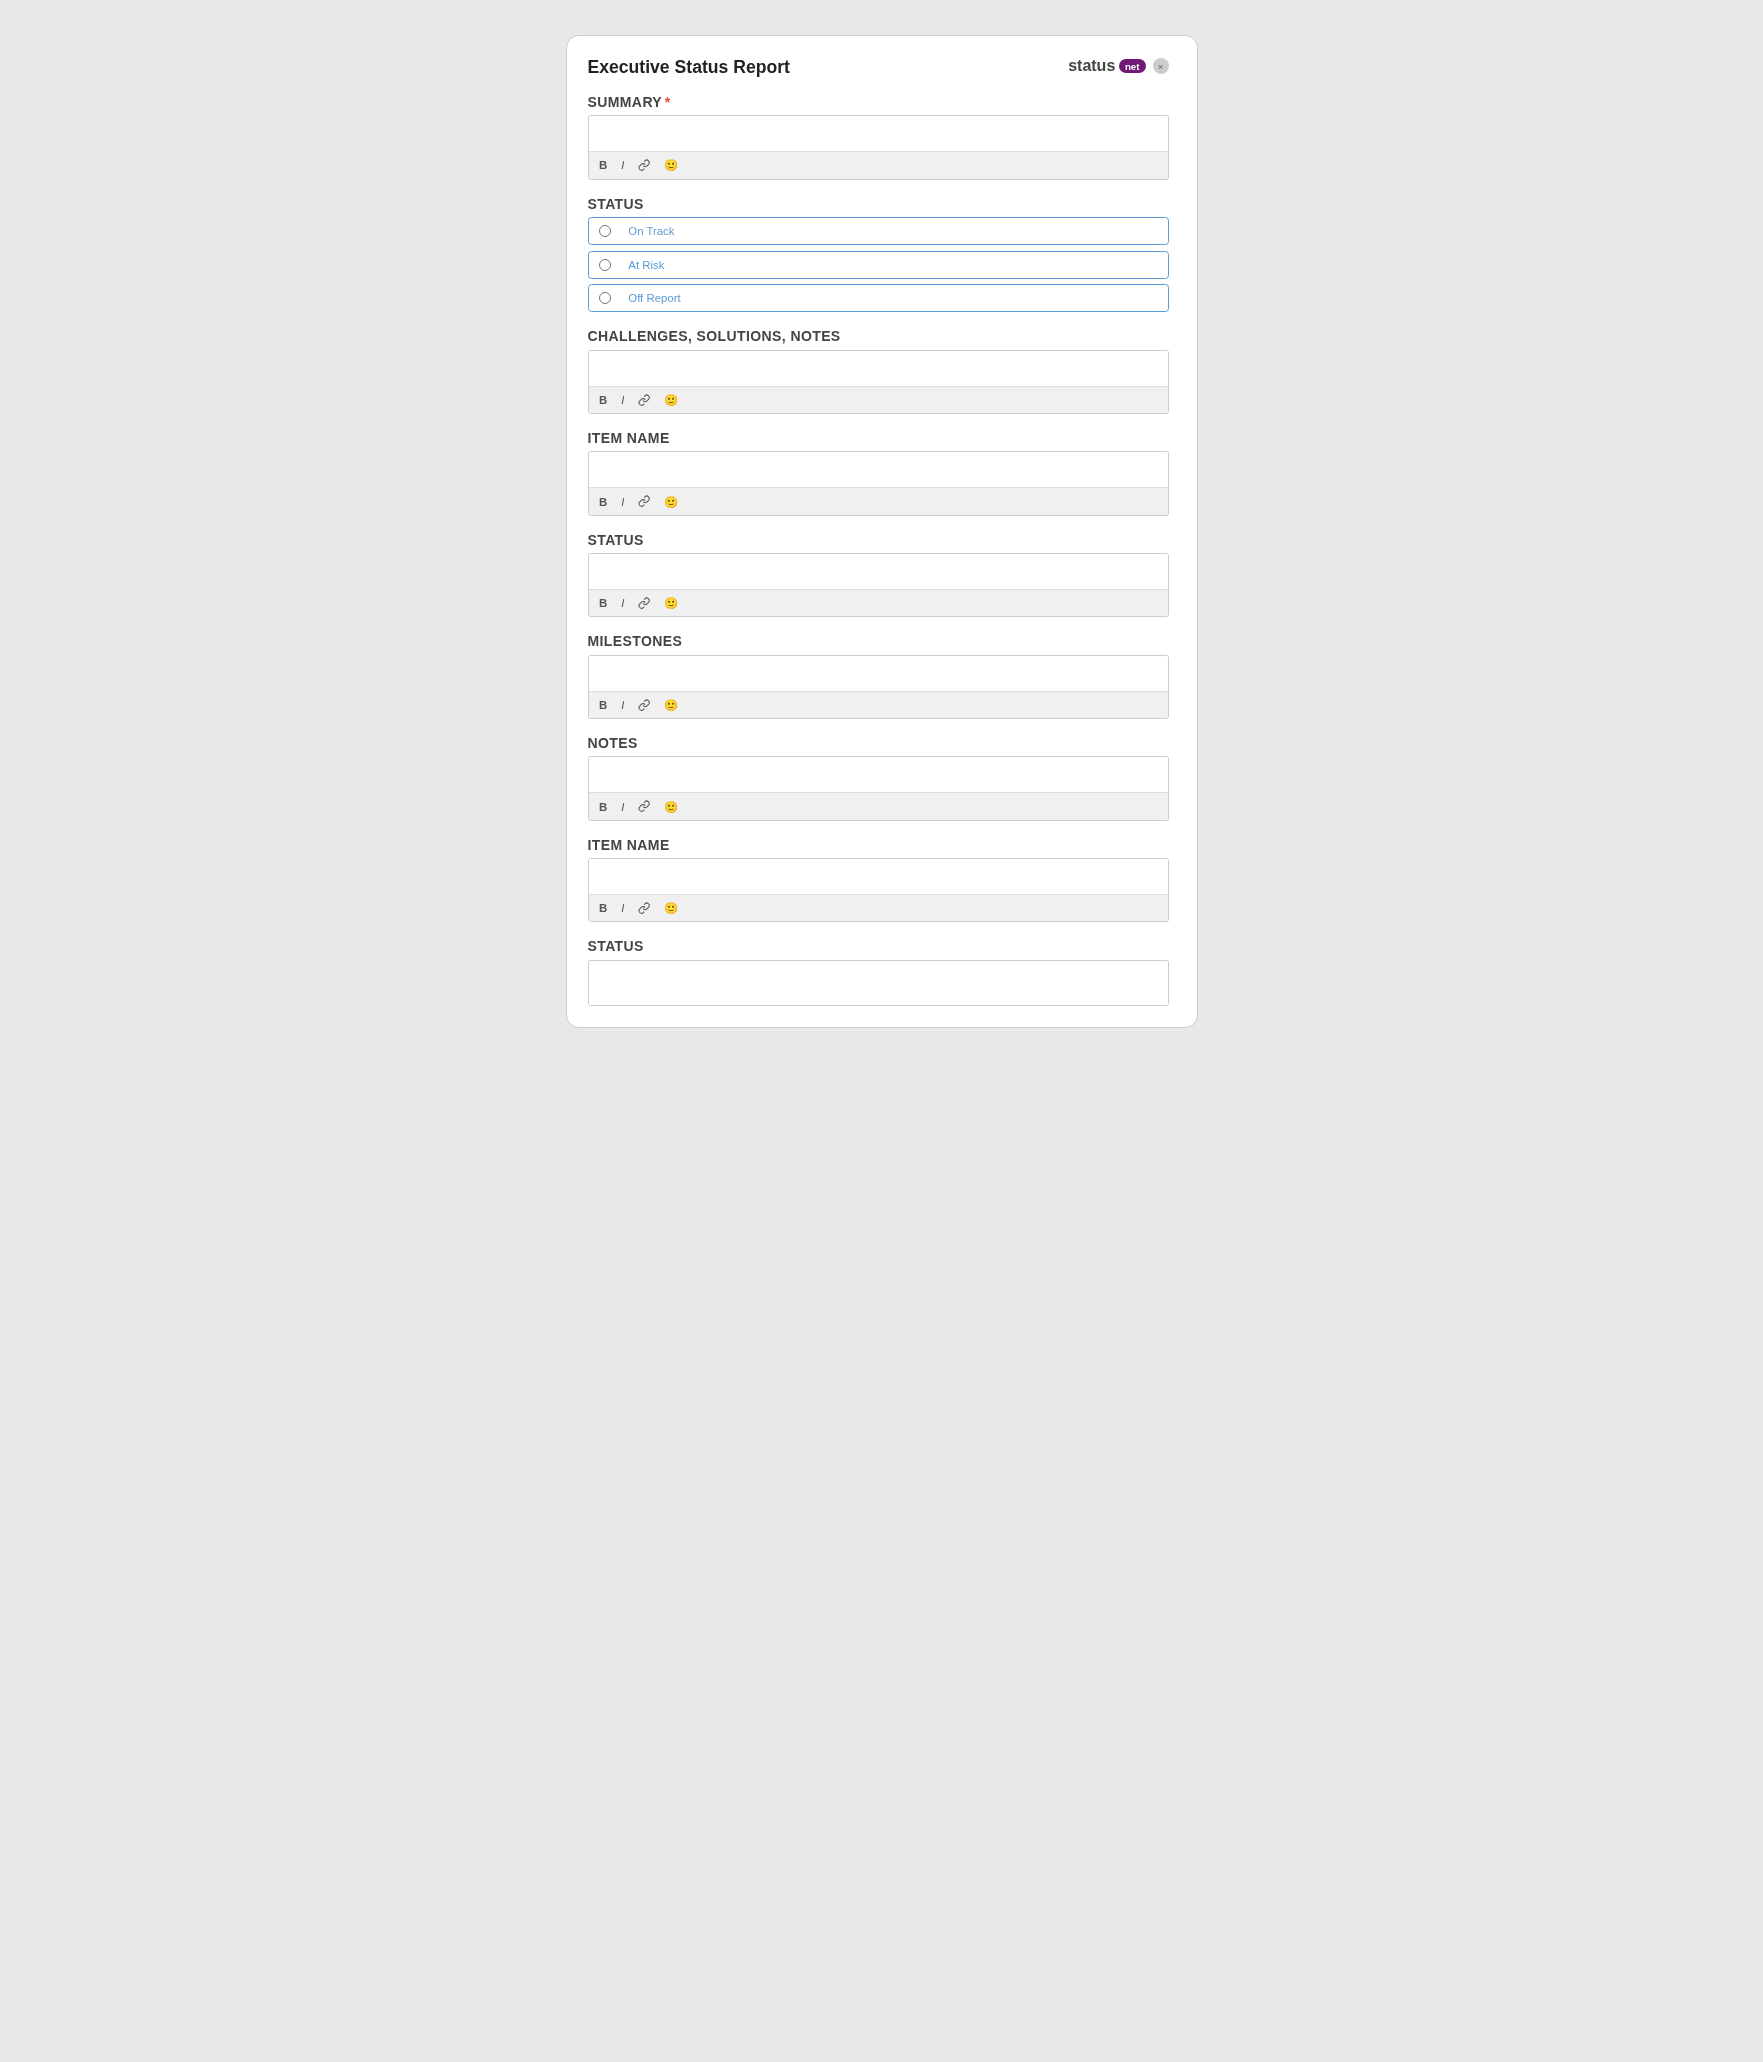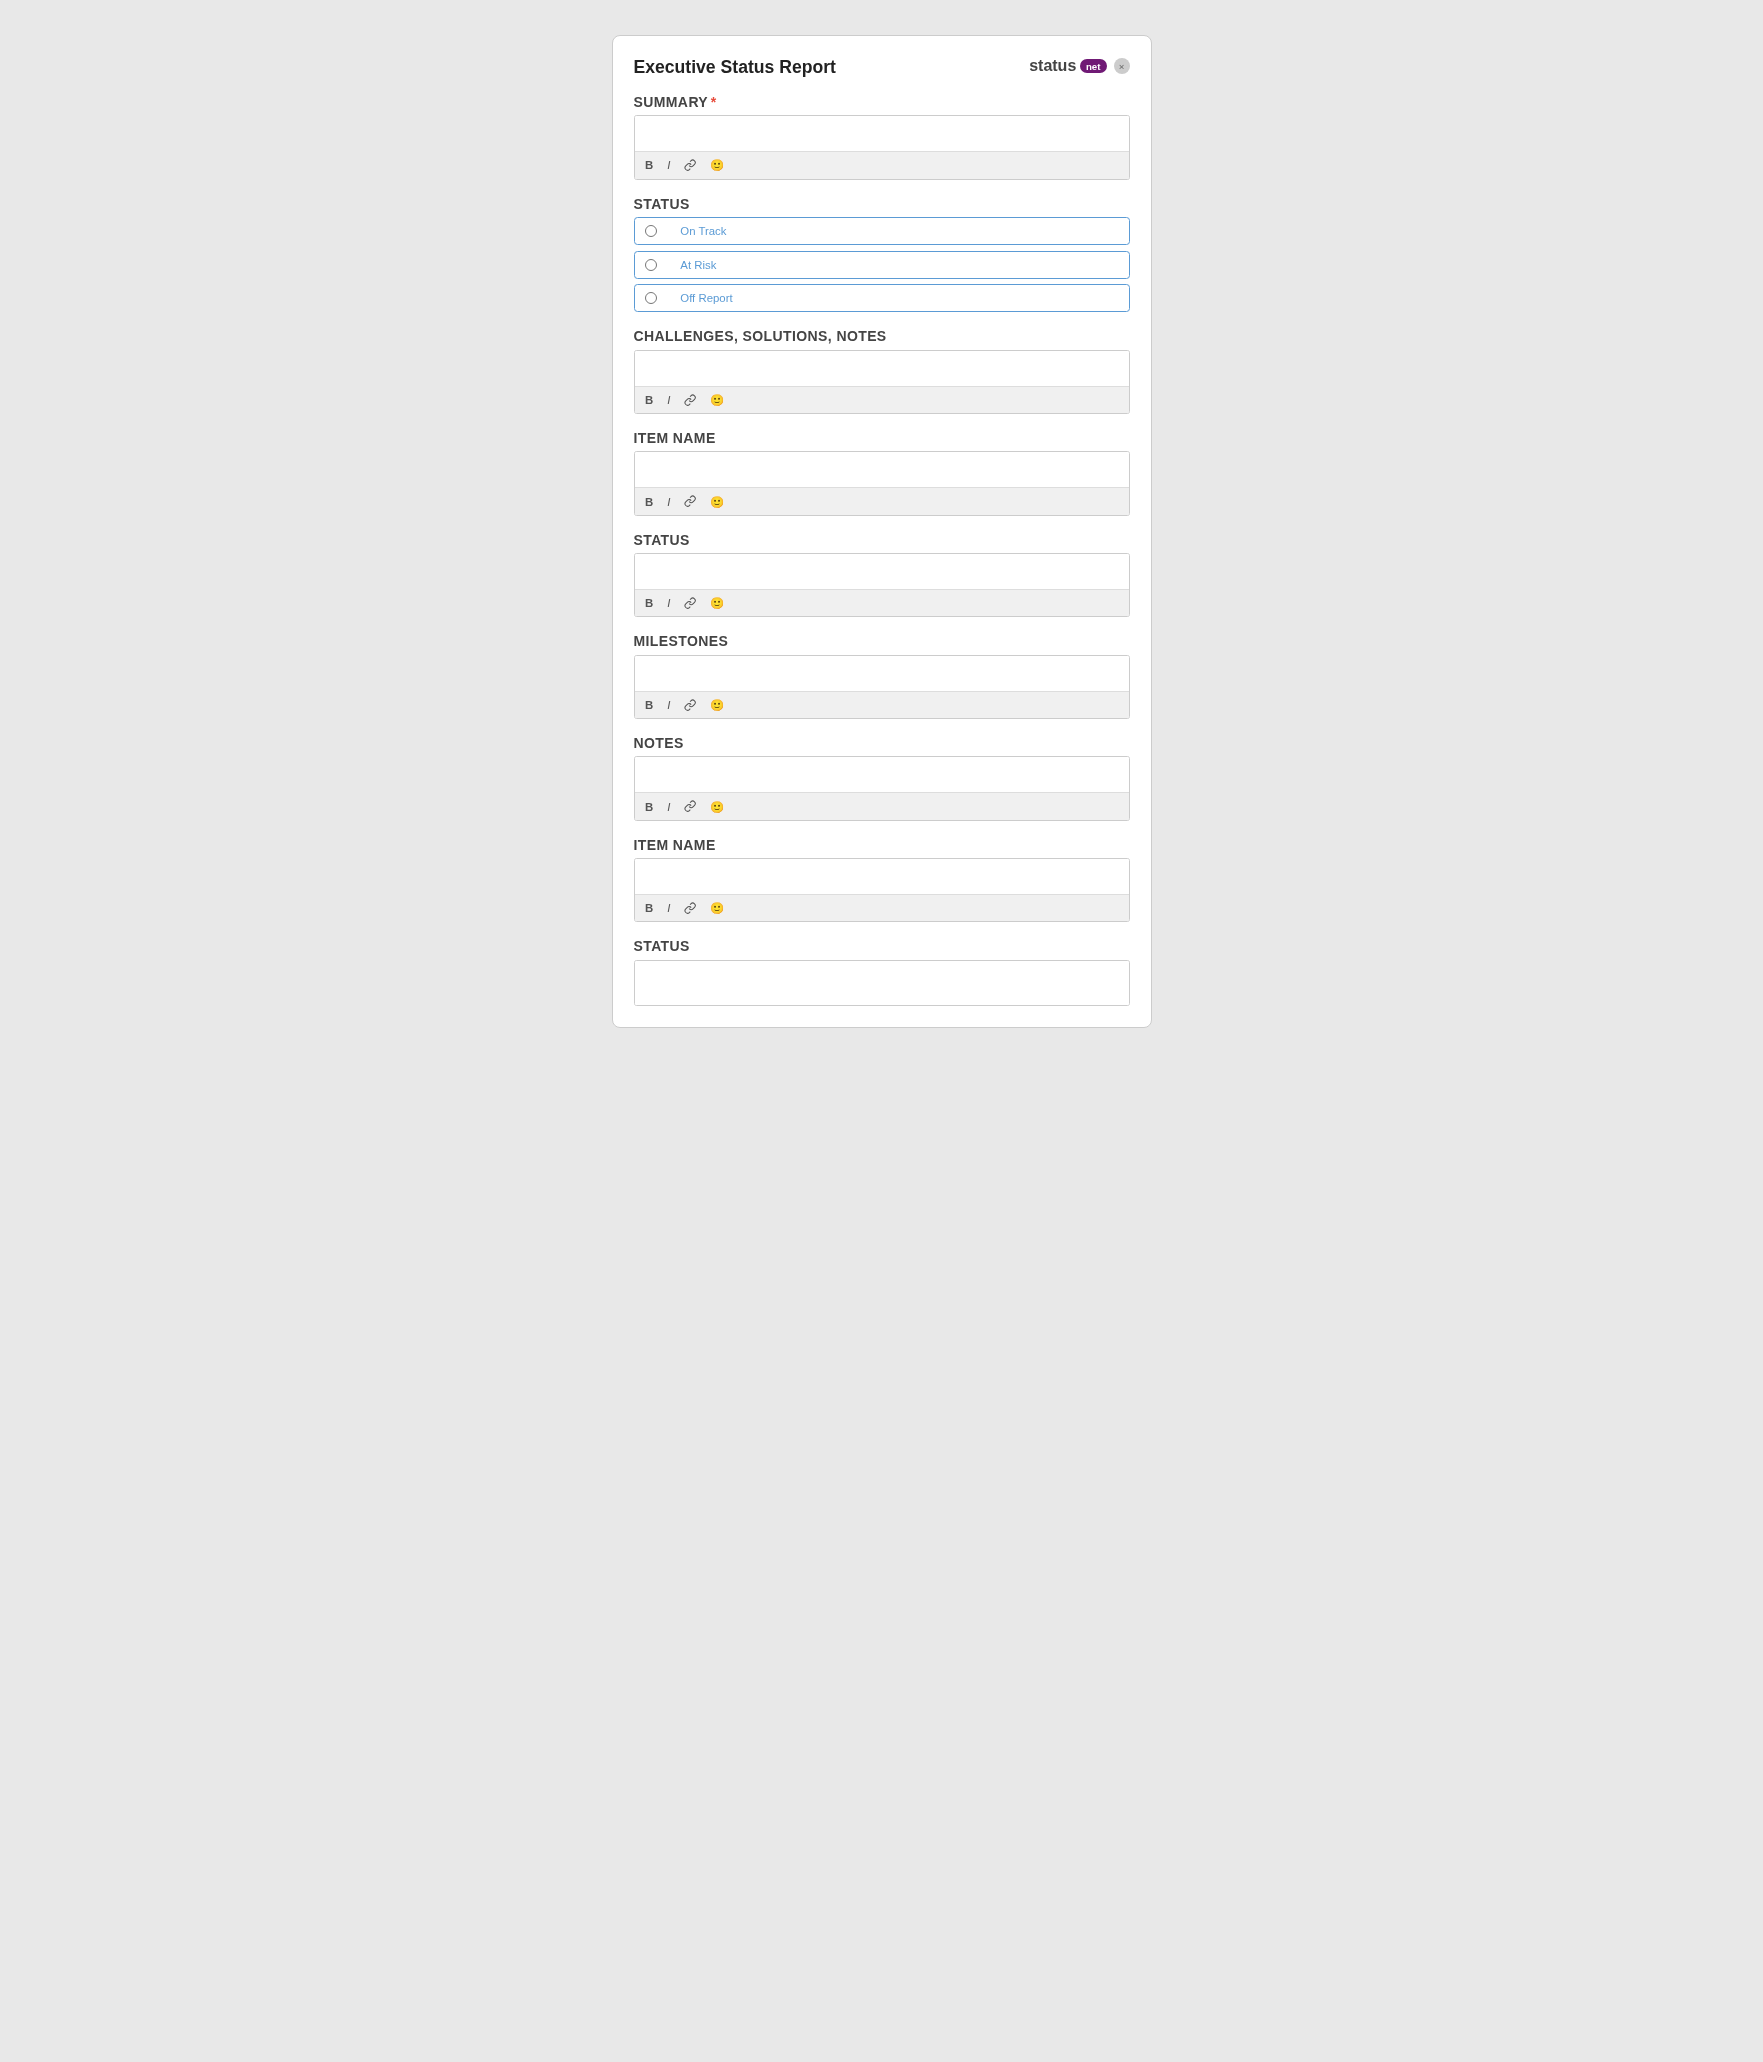--- a/index.html
+++ b/index.html
@@ -8,23 +8,23 @@
       font-family: -apple-system, BlinkMacSystemFont, 'Segoe UI', Arial, sans-serif;
       display: flex;
       justify-content: center;
       align-items: flex-start;
       min-height: 100vh;
       padding: 35px 17.6px;
     }
     .modal {
       background: #ffffff;
       border: 0.9px solid #cccccc;
-      border-radius: 8px;
-      width: 540px;
-      padding: 21px 21px 21px 21px;
+      border-radius: 13px;
+      width: 632px;
+      padding: 21px 28px 21px 21px;
       position: relative;
     }
     .modal-header {
       display: flex;
       justify-content: space-between;
       align-items: flex-start;
       margin-bottom: 10.5px;
     }
     .modal-title {
       font-size: 17.6px;
@@ -122,21 +122,21 @@
     .emoji-icon { font-size: 11.4px; }
 
     .radio-group {
       display: flex;
       flex-direction: column;
       gap: 5.3px;
     }
     .radio-option {
       display: flex;
       align-items: center;
-      gap: 23px;
+      gap: 17px;
       border: 0.9px solid #5b9bd5;
       border-radius: 3.5px;
       padding: 7px 10.5px;
       cursor: pointer;
     }
     .radio-option input[type="radio"] {
       accent-color: #5b9bd5;
       width: 12.3px;
       height: 12.3px;
       cursor: pointer;

